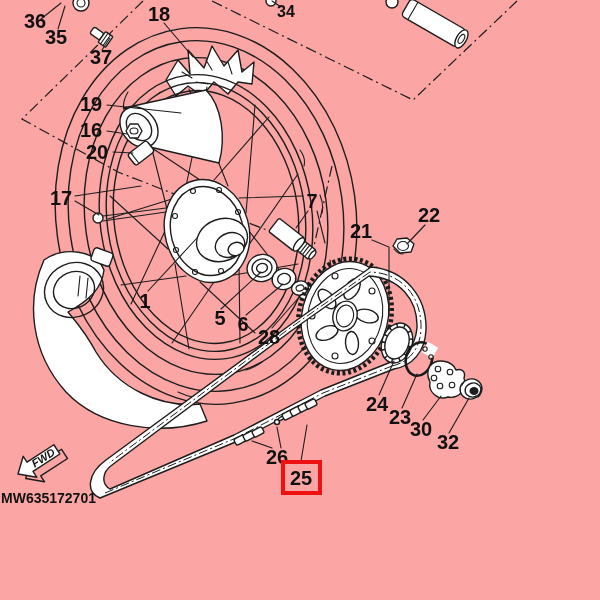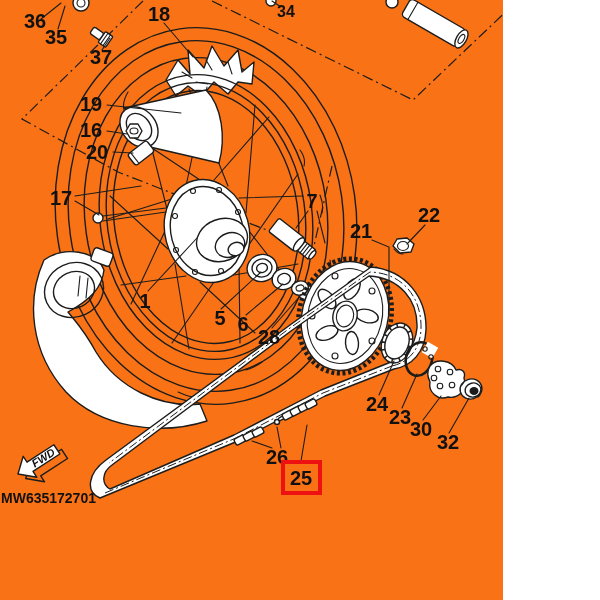--- a/index.html
+++ b/index.html
@@ -1,16 +1,16 @@
 <!DOCTYPE html>
 <html><head>
 <meta charset="utf-8">
 <style>
   html,body{margin:0;padding:0;background:#fff;}
-  #stage{position:relative;width:503px;height:600px;background:#f97316;overflow:hidden;
+  #stage{position:relative;width:600px;height:600px;background:#fca5a5;overflow:hidden;
          font-family:"Liberation Sans", sans-serif;}
   svg{position:absolute;top:0;left:0;}
   .ln{stroke:#1c1c1c;fill:none;stroke-width:1.4;stroke-linecap:round;stroke-linejoin:round;}
   .thin{stroke:#1c1c1c;fill:none;stroke-width:1.1;stroke-linecap:round;}
   .wht{fill:#ffffff;stroke:#1c1c1c;stroke-width:1.4;stroke-linejoin:round;}
   .phantom{stroke:#1c1c1c;fill:none;stroke-width:1.2;stroke-dasharray:11 4 2 4;}
   .callout{font-family:"Liberation Sans", sans-serif;font-weight:bold;font-size:20px;
            fill:#111;text-anchor:middle;}
   .callout-sm{font-size:16px;}
   .pn{font-family:"Liberation Sans", sans-serif;font-weight:bold;font-size:14px;fill:#111;}

